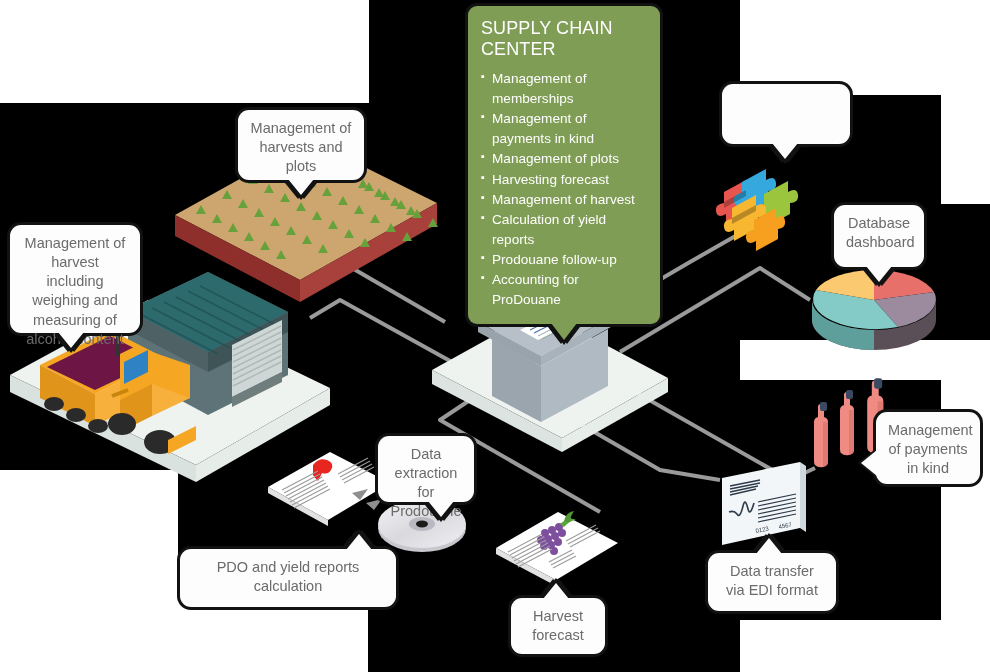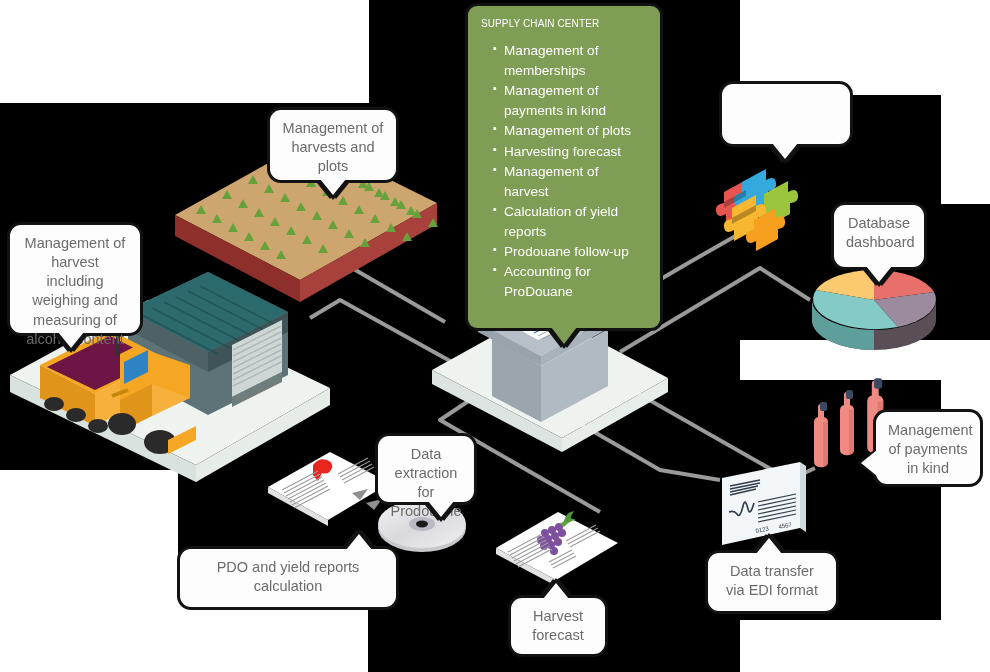--- a/index.html
+++ b/index.html
@@ -20,22 +20,22 @@
   .callout .tail.up{top:-15px;border-bottom:16px solid #fdfdfd;
            filter:drop-shadow(0 -3px 0 #121212) drop-shadow(-3px -1px 0 #121212) drop-shadow(3px -1px 0 #121212);}
   .callout .tail.left{left:-15px;top:38px;border-top:13px solid transparent;
            border-bottom:13px solid transparent;border-right:16px solid #fdfdfd;
            border-left:0;filter:drop-shadow(-3px 0 0 #121212);}
 
   
   #supply{position:absolute;left:468px;top:6px;width:192px;
           background:#7f9d55;border-radius:9px;box-shadow:0 0 0 3px #121212;
           color:#fff;padding:12px 13px 14px 13px;box-sizing:border-box;}
-  #supply .sc-title{font-size:10px;letter-spacing:.1px;margin-bottom:9px;}
-  #supply ul{list-style:none;margin:12px;padding:0;}
+  #supply .sc-title{font-size:18px;letter-spacing:.1px;margin-bottom:9px;}
+  #supply ul{list-style:none;margin:0;padding:0;}
   #supply li{font-size:13.6px;line-height:1.48;position:relative;padding-left:11px;}
   #supply li:before{content:"▪";position:absolute;left:0;top:-1px;font-size:11px;}
   #supply .sc-tail{position:absolute;left:50%;margin-left:-13px;bottom:-16px;
           width:0;height:0;border-left:13px solid transparent;
           border-right:13px solid transparent;border-top:17px solid #7f9d55;
           filter:drop-shadow(0 3px 0 #121212) drop-shadow(-3px 1px 0 #121212) drop-shadow(3px 1px 0 #121212);}
 </style>
 </head>
 <body>
 
@@ -410,21 +410,21 @@
       <li>Management of plots</li>
       <li>Harvesting forecast</li>
       <li>Management of harvest</li>
       <li>Calculation of yield reports</li>
       <li>Prodouane follow-up</li>
       <li>Accounting for ProDouane</li>
     </ul>
     <div class="sc-tail"></div>
   </div>
 
-  <div class="callout" style="left:238px;top:110px;width:126px;height:70px;margin-left:32px;">
+  <div class="callout" style="left:238px;top:110px;width:126px;height:70px;">
     <span>Management of harvests and plots</span>
     <span class="tail down" style="left:50px;"></span>
   </div>
 
   <div class="callout" style="left:10px;top:225px;width:130px;height:108px;">
     <span>Management of harvest including weighing and measuring of alcohol content</span>
     <span class="tail down" style="left:48px;"></span>
   </div>
 
   <div class="callout" style="left:722px;top:84px;width:128px;height:60px;">

